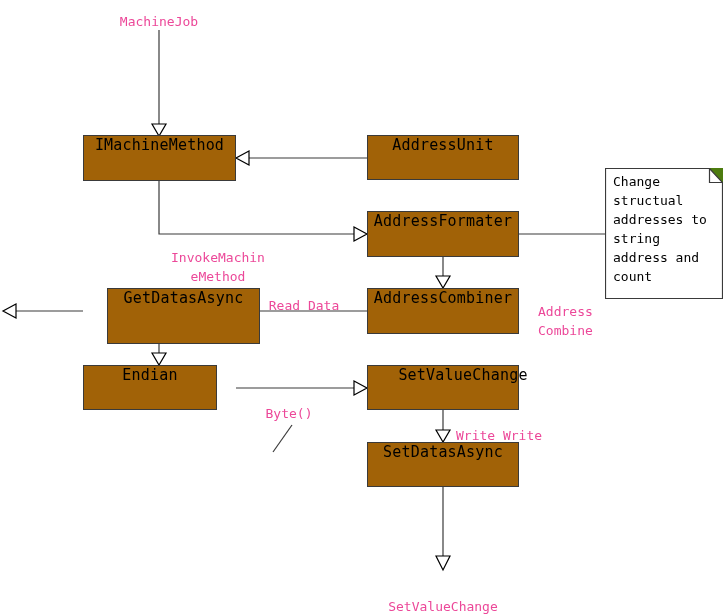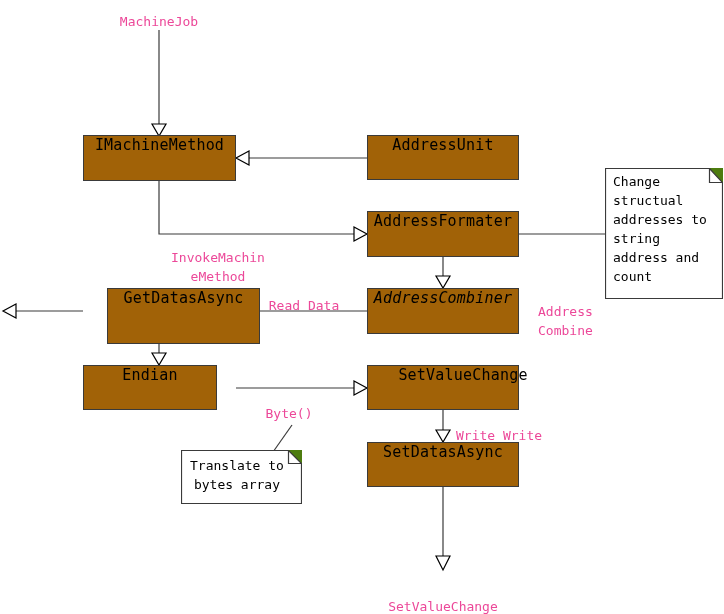--- a/index.html
+++ b/index.html
@@ -112,21 +112,21 @@
   </div>
 
   <div class="node" style="left:367px; top:135px; width:152px; height:45px;">
     <span>AddressUnit</span>
   </div>
 
   <div class="node" style="left:367px; top:211px; width:152px; height:46px;">
     <span>AddressFormater</span>
   </div>
 
-  <div class="node" style="left:367px; top:288px; width:152px; height:46px;font-style:italic;">
+  <div class="node" style="left:367px; top:288px; width:152px; height:46px;">
     <span>AddressCombiner</span>
   </div>
 
   <div class="node" style="left:83px; top:288px; width:153px; height:56px;margin-left:24px;">
     <span>GetDatasAsync</span>
   </div>
 
   <div class="node" style="left:83px; top:365px; width:134px; height:45px;">
     <span>Endian</span>
   </div>
@@ -145,28 +145,20 @@
       <path d="M104.5,0.5 L104.5,14.5 L117.5,14.5" fill="none" stroke="#3a3a3a" stroke-width="1.2"></path>
     </svg>
     <span class="note-text">Change
 structual
 addresses to
 string
 address and
 count</span>
   </div>
 
-  <div class="note" style="left:181px; top:450px; width:121px; height:54px;">
-    <svg width="121" height="54" viewBox="0 0 121 54" style="position:absolute; left:0; top:0;">
-      <path d="M0.5,0.5 L107.5,0.5 L120.5,13.5 L120.5,53.5 L0.5,53.5 Z" fill="#ffffff" stroke="#3a3a3a" stroke-width="1.2"></path>
-      <path d="M107.5,0.5 L107.5,13.5 L120.5,13.5" fill="none" stroke="#3a3a3a" stroke-width="1.2"></path>
-    </svg>
-    <span class="note-text" style="top:6px; left:9px; text-align:center;">Translate to
-bytes array</span>
-  </div>
 
   <div class="free-label" style="left:108px; top:4px; width:102px;">MachineJob</div>
 
   <div class="free-label" style="left:158px; top:240px; width:120px;">InvokeMachin
 eMethod</div>
 
   <div class="free-label" style="left:258px; top:288px; width:92px;">Read Data</div>
 
   <div class="free-label left" style="left:538px; top:294px; width:80px;">Address
 Combine</div>

